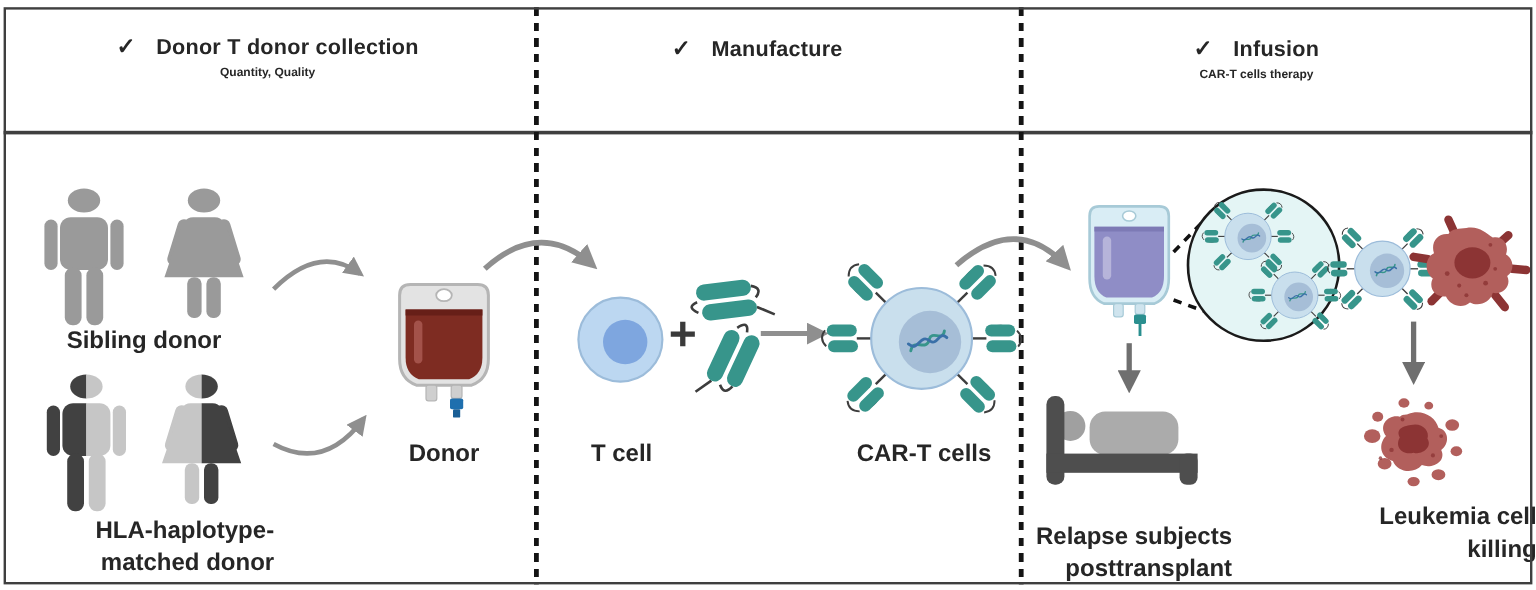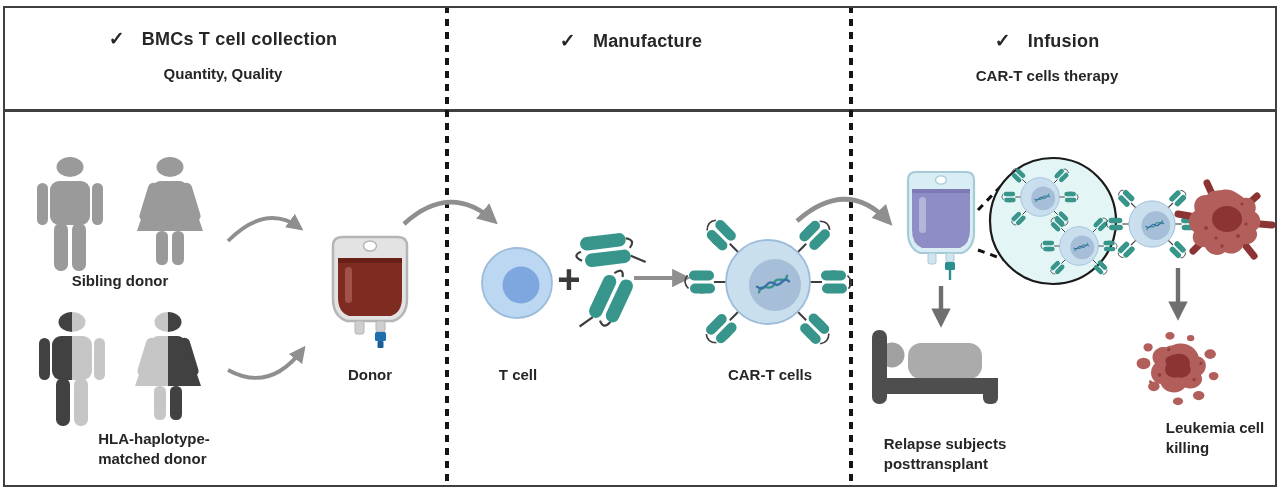--- a/index.html
+++ b/index.html
@@ -19,43 +19,43 @@
   .vdash{
     position:absolute;top:6px;height:481px;width:4px;
     background:repeating-linear-gradient(180deg,#141414 0 7px,transparent 7px 13px);
   }
   .vdash.d1{left:445px;}
   .vdash.d2{left:849px;}
   .phead{position:absolute;text-align:center;}
   .phead .trow{display:flex;justify-content:center;align-items:baseline;gap:17px;
     font-size:18px;font-weight:700;letter-spacing:.2px;}
   .phead .check{font-size:19px;font-weight:600;}
-  .phead .sub{margin-top:15px;font-size:15px;font-weight:700;}
+  .phead .sub{margin-top:4px;font-size:10px;font-weight:700;}
   .p1{left:3px;top:27px;width:440px;}
   .p2{left:447px;top:29px;width:368px;}
   .p3{left:851px;top:29px;width:392px;}
   .lbl{
-    position:absolute;transform:translateX(-50%);text-align:left;
-    font-size:15px;font-weight:700;line-height:1.35;white-space:nowrap;
+    position:absolute;transform:translateX(-50%);text-align:right;
+    font-size:20px;font-weight:700;line-height:1.35;white-space:nowrap;
   }
   .plus{
     position:absolute;transform:translateX(-50%);font-size:40px;font-weight:700;
     color:#3a3a3a;line-height:1;
   }
   svg.art{position:absolute;left:0;top:0;}
 </style>
 </head>
 <body>
 
 <div class="stage">
 
   <div class="phead p1">
     <div class="trow">
       <span class="check">✓</span>
-      <span>BMCs T cell collection</span>
+      <span>Donor T donor collection</span>
     </div>
     <div class="sub">Quantity, Quality</div>
   </div>
   <div class="phead p2">
     <div class="trow">
       <span class="check">✓</span>
       <span>Manufacture</span>
     </div>
   </div>
   <div class="phead p3">

